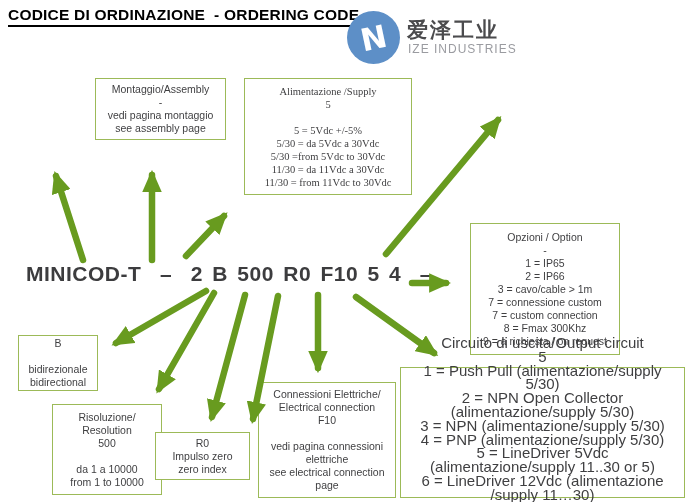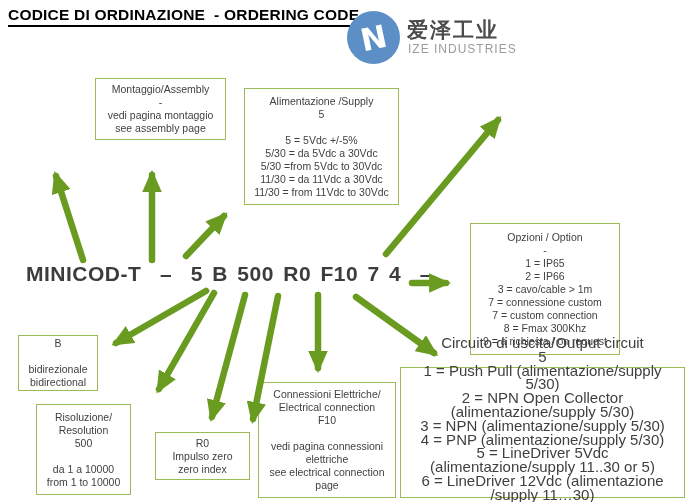--- a/index.html
+++ b/index.html
@@ -33,25 +33,25 @@
     background:#fff;
     color:var(--text-dark);
     font-size:10.5px;line-height:13px;
     text-align:center;white-space:pre-line;
     display:flex;align-items:center;justify-content:center;
     padding:3px 4px;box-sizing:border-box;
   }
 
   .box-modello{left:16px;top:78px;width:72px;height:49px;}
   .box-montaggio{left:95px;top:78px;width:131px;height:62px;}
-  .box-alimentazione{left:244px;top:88px;width:155px;height:117px;}
+  .box-alimentazione{left:244px;top:78px;width:168px;height:117px;font-family:Liberation Serif, serif;}
   .box-albero{left:511px;top:31px;width:174px;height:182px;}
   .box-opzioni{left:470px;top:223px;width:150px;height:132px;}
   .box-b{left:18px;top:335px;width:80px;height:56px;}
-  .box-risoluzione{left:36px;top:404px;width:95px;height:91px;}
+  .box-risoluzione{left:52px;top:404px;width:110px;height:91px;}
   .box-r0{left:155px;top:432px;width:95px;height:48px;}
   .box-connessioni{left:258px;top:382px;width:138px;height:116px;}
   .box-circuito{left:400px;top:367px;width:285px;height:131px;font-size:15px;line-height:13.8px;}
 
   .code-line{
     position:absolute;left:26px;top:262px;width:400px;
     font-size:21px;font-weight:bold;color:#3c3c3e;
     letter-spacing:.5px;word-spacing:3px;white-space:pre;
   }
 
@@ -117,21 +117,21 @@
   <div class="box box-circuito">Circuito di uscita/Output circuit
 5
 1 = Push Pull (alimentazione/supply 5/30)
 2 = NPN Open Collector (alimentazione/supply 5/30)
 3 = NPN (alimentazione/supply 5/30)
 4 = PNP (alimentazione/supply 5/30)
 5 = LineDriver 5Vdc (alimentazione/supply 11..30 or 5)
 6 = LineDriver 12Vdc (alimentazione /supply 11…30)
 7 = LineDriver 11…30Vdc  (alimentazione /supply 11…30)</div>
 
-  <div class="code-line">MINICOD-T  –  5 B 500 R0 F10 7 4  –</div>
+  <div class="code-line">MINICOD-T  –  2 B 500 R0 F10 5 4  –</div>
 
   <svg id="arrows" viewBox="0 0 690 502">
     <defs>
       <marker id="ah" markerWidth="3.4" markerHeight="3" refX="2.6" refY="1.5" orient="auto">
         <path d="M0,0 L3.4,1.5 L0,3 Z" style="fill:var(--arrow-green)"></path>
       </marker>
     </defs>
     <line class="arrow" x1="83" y1="260" x2="56" y2="176" marker-end="url(#ah)"></line>
     <line class="arrow" x1="152" y1="260" x2="152" y2="175" marker-end="url(#ah)"></line>
     <line class="arrow" x1="186" y1="256" x2="224" y2="216" marker-end="url(#ah)"></line>

